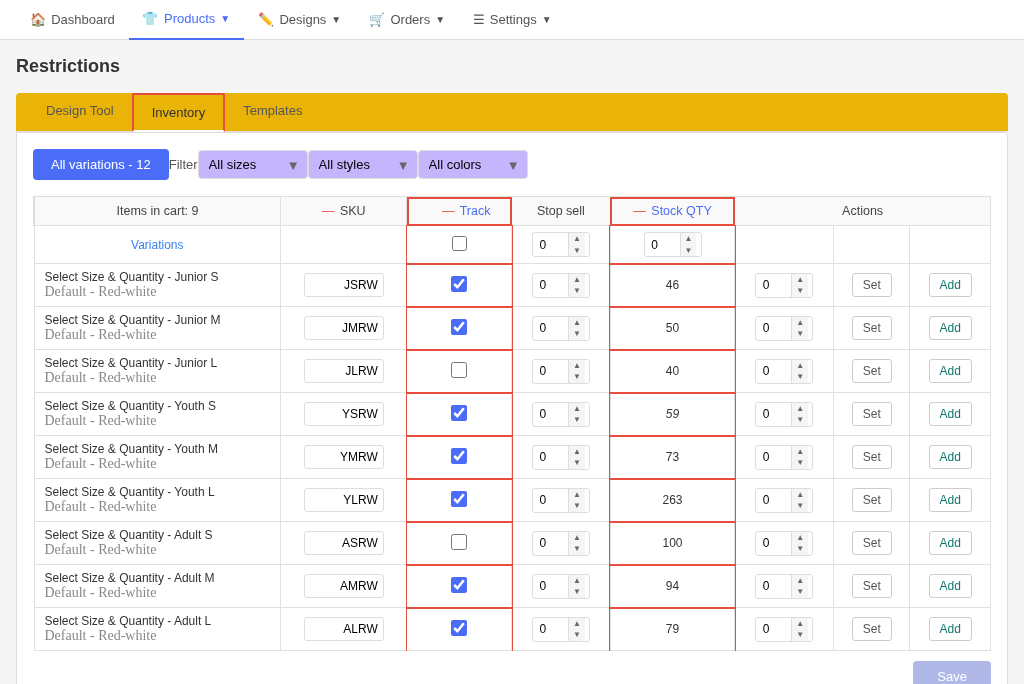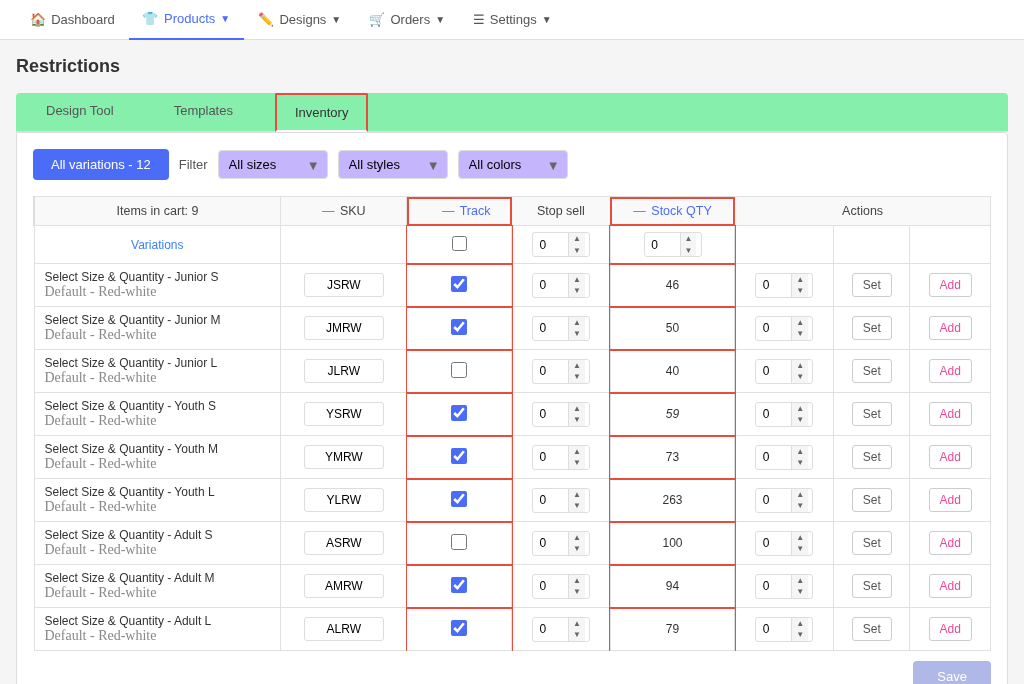--- a/index.html
+++ b/index.html
@@ -3,50 +3,50 @@
   <meta charset="utf-8">
   <style>
     * { box-sizing: border-box; margin: 0; padding: 0; }
     body { font-family: -apple-system, BlinkMacSystemFont, 'Segoe UI', sans-serif; font-size: 13px; background: #f5f5f5; color: #333; }
 
     
     .page-content { padding: 16px; }
     .page-title { font-size: 18px; font-weight: 600; margin-bottom: 16px; }
 
     
-    .tabs { display: flex; border-bottom: 1px solid #ddd; margin-bottom: 0; background: #86efac; border-radius: 4px 4px 0 0; padding: 0 12px; gap: 24px; }
+    .tabs { display: flex; border-bottom: 1px solid #ddd; margin-bottom: 0; background: #eab308; border-radius: 4px 4px 0 0; padding: 0 12px; }
     .tab { padding: 10px 18px; cursor: pointer; font-size: 13px; color: #555; border-bottom: 2px solid transparent; margin-bottom: -1px; }
     .tab.active { color: #333; border: 2px solid #e74c3c; border-bottom: 2px solid #fff; border-radius: 2px 2px 0 0; font-weight: 500; }
 
     
     .main-card { background: #fff; border: 1px solid #ddd; border-radius: 0 4px 4px 4px; padding: 16px; }
 
     
-    .toolbar { display: flex; align-items: center; gap: 10px; margin-bottom: 16px; }
+    .toolbar { display: flex; align-items: center; margin-bottom: 16px; }
     .btn-all-variations { background: #4a6cf7; color: #fff; border: none; border-radius: 4px; padding: 8px 18px; font-size: 13px; cursor: pointer; font-weight: 500; }
     .select-wrapper { position: relative; display: inline-block; }
     .select-wrapper select { appearance: none; border: 1px solid #ddd; border-radius: 4px; padding: 6px 28px 6px 10px; font-size: 13px; background: #c4b5fd; cursor: pointer; min-width: 110px; }
     .select-arrow { position: absolute; right: 8px; top: 50%; transform: translateY(-50%); pointer-events: none; color: #666; }
 
     
     .table-wrap { overflow-x: auto; }
     table { width: 100%; border-collapse: collapse; font-size: 12.5px; }
     th { background: #f9f9f9; border: 1px solid #e0e0e0; padding: 7px 10px; text-align: center; font-weight: 500; color: #444; white-space: nowrap; }
     td { border: 1px solid #e0e0e0; padding: 6px 10px; text-align: center; vertical-align: middle; }
 
-    .sku-input { border: 1px solid #ddd; border-radius: 3px; padding: 4px 5px; width: 80px; font-size: 12px; text-align: center; }
+    .sku-input { border: 1px solid #ddd; border-radius: 3px; padding: 4px 5px; width: 80px; font-size: 12px; text-align: right; }
     input[type="checkbox"] { width: 15px; height: 15px; cursor: pointer; accent-color: #4a6cf7; }
 
     .number-input-wrap { display: flex; align-items: center; border: 1px solid #ddd; border-radius: 3px; overflow: hidden; width: 58px; margin: 0 auto; }
     .number-input-wrap input { border: none; width: 35px; padding: 3px 4px; font-size: 12px; text-align: center; outline: none; }
     .spinner-btns { display: flex; flex-direction: column; }
     .spinner-btn { background: #f5f5f5; border: none; border-left: 1px solid #ddd; cursor: pointer; font-size: 8px; padding: 1px 4px; line-height: 1.2; color: #666; }
 
     .btn-set { background: #fff; border: 1px solid #ccc; border-radius: 3px; padding: 4px 10px; font-size: 12px; cursor: pointer; color: #555; }
-    .btn-add { background: #fff; border: 1px solid #ccc; border-radius: 3px; padding: 4px 10px; font-size: 12px; cursor: pointer; color: #ec4899; }
+    .btn-add { background: #fff; border: 1px solid #ccc; border-radius: 3px; padding: 4px 10px; font-size: 12px; cursor: pointer; color: #0f766e; }
 
     .stock-qty-cell { font-size: 12px; font-weight: 500; }
 
     .variation-name { text-align: left; font-size: 12px; }
     .variation-name .sub { font-size: 14px; color: #888; font-family: Liberation Serif, serif; }
 
     
     .footer-bar { display: flex; justify-content: flex-end; padding: 10px 0 0 0; }
     .btn-save { background: #b0b8e8; color: #fff; border: none; border-radius: 4px; padding: 8px 24px; font-size: 13px; cursor: pointer; }
   </style>
@@ -78,22 +78,22 @@
     <span>Settings</span>
     <span style="font-size:10px;">▼</span>
   </a>
 </nav>
 
 <div class="page-content">
   <h2 class="page-title">Restrictions</h2>
 
   <div class="tabs">
     <div class="tab">Design Tool</div>
+    <div class="tab active">Inventory</div>
     <div class="tab">Templates</div>
-    <div class="tab active">Inventory</div>
   </div>
 
   <div class="main-card">
 
     <div class="toolbar">
       <button class="btn-all-variations">All variations - 12</button>
       <span style="color:#555;font-size:13px;">Filter</span>
       <div class="select-wrapper">
         <select>
           <option>All sizes</option>

